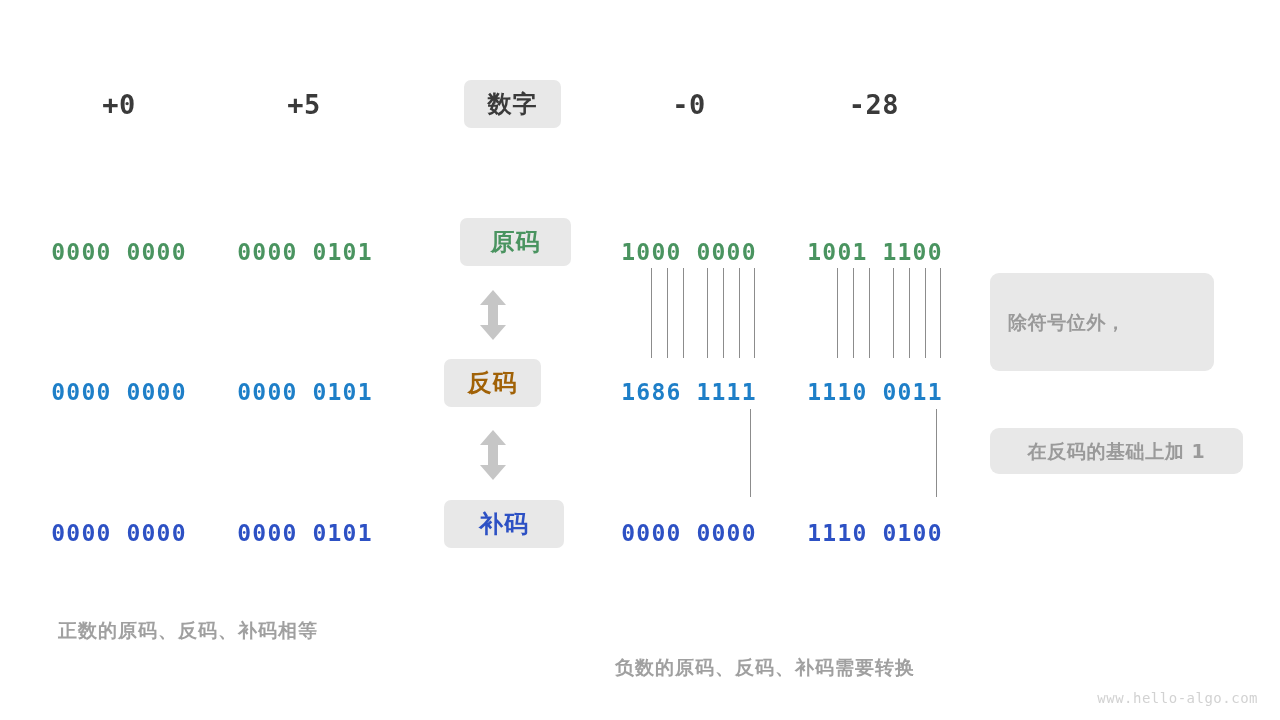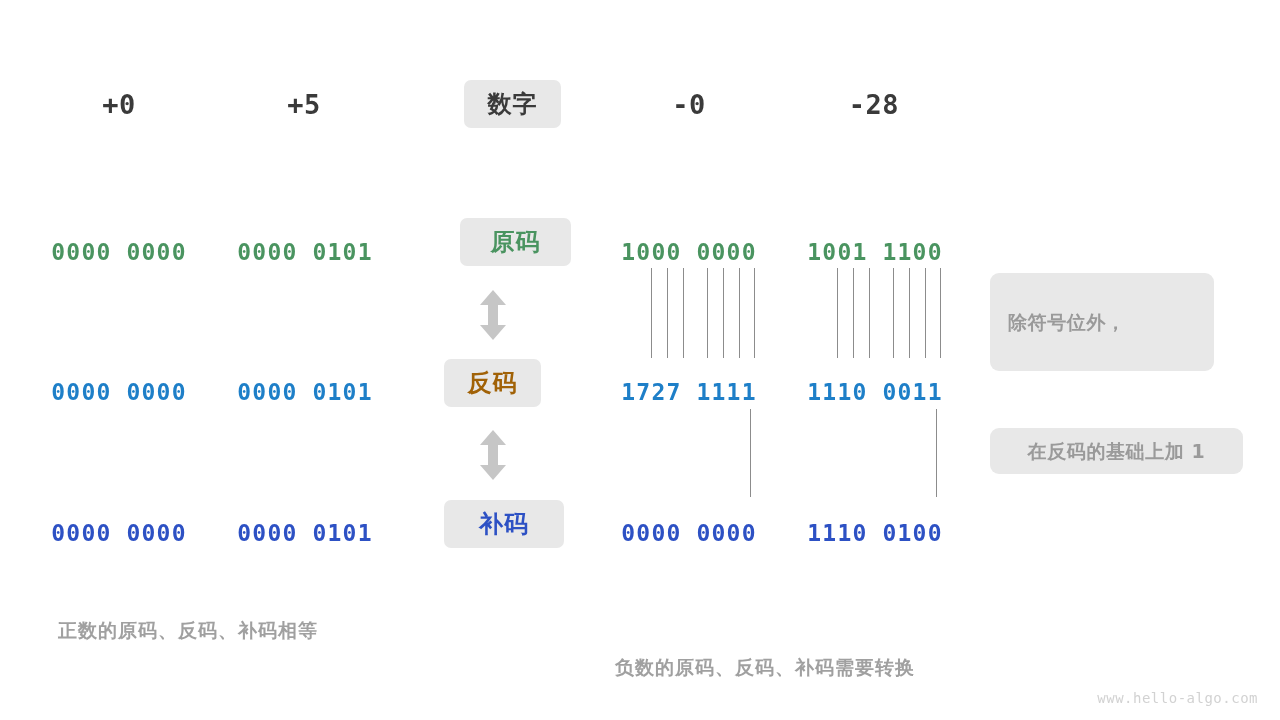--- a/index.html
+++ b/index.html
@@ -171,21 +171,21 @@
   <div class="callout" style="left:990px; top:273px; width:224px; height:98px;">
     <span>除符号位外，</span>
   </div>
 
   <div class="cell bits blue" style="left:53px; top:362px; width:132px; height:40px;">0000 0000</div>
 
   <div class="cell bits blue" style="left:239px; top:362px; width:132px; height:40px;">0000 0101</div>
 
   <div class="chip blue" style="left:444px; top:359px; width:97px; height:48px;">反码</div>
 
-  <div class="cell bits blue" style="left:623px; top:362px; width:132px; height:40px;">1727 1111</div>
+  <div class="cell bits blue" style="left:623px; top:362px; width:132px; height:40px;">1686 1111</div>
 
   <div class="cell bits blue" style="left:809px; top:362px; width:132px; height:40px;">1110 0011</div>
 
   <div class="tick" style="left:750px; top:409px; height:88px;"></div>
   <div class="tick" style="left:936px; top:409px; height:88px;"></div>
 
   <div class="dbl-arrow" style="left:478px; top:430px;">
     <svg width="30" height="50" viewBox="0 0 30 50" aria-hidden="true">
       <polygon points="15,0 28,15 20,15 20,35 28,35 15,50 2,35 10,35 10,15 2,15" fill="#c6c6c6"></polygon>
     </svg>

